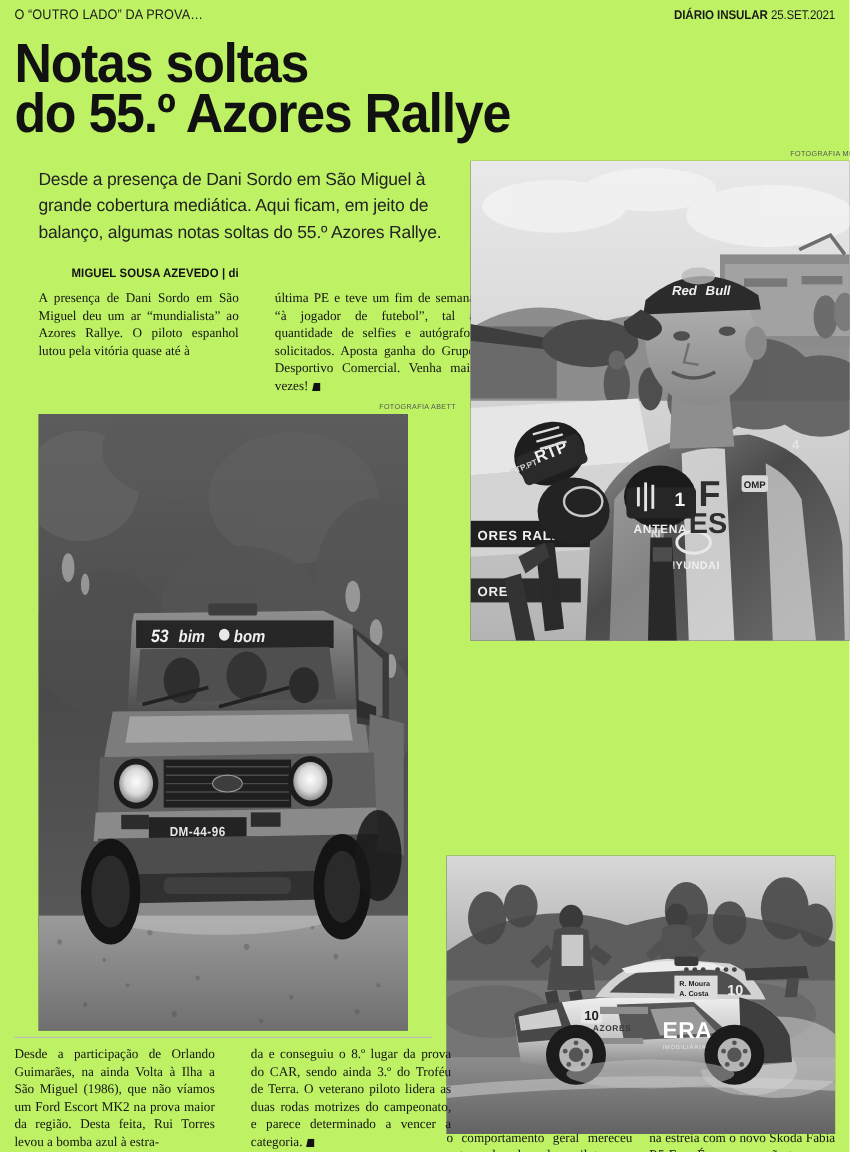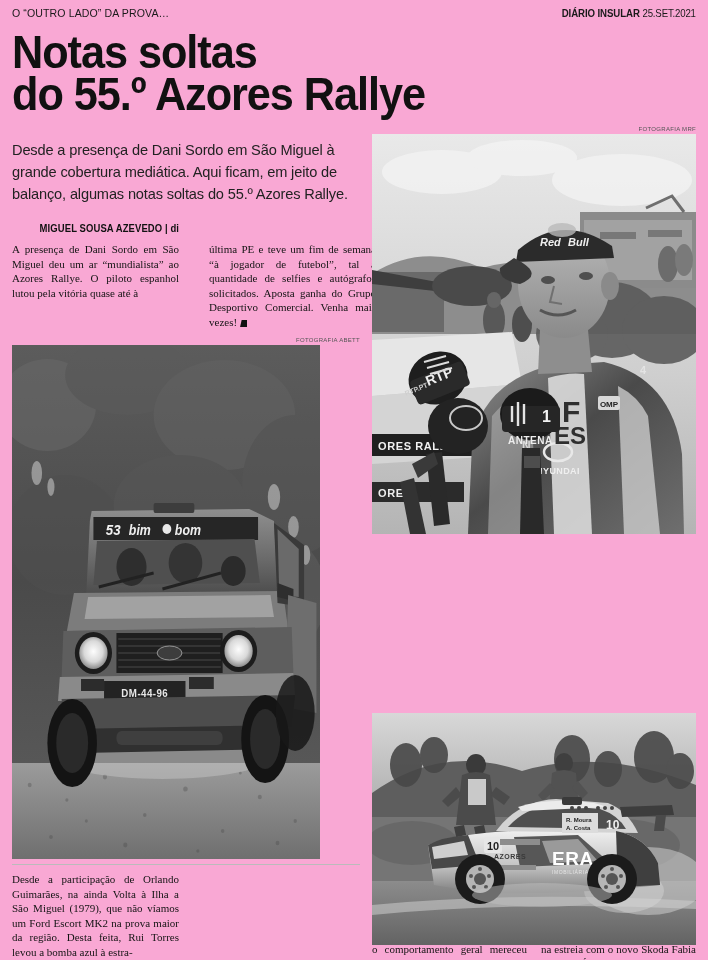--- a/index.html
+++ b/index.html
@@ -13,21 +13,21 @@
     font-family: "Liberation Sans", sans-serif;
     color: #1a1a1a;
     overflow: hidden;
     position: relative;
   }
 
   .page {
     position: relative;
     width: 708px;
     height: 960px;
-    background: #f9a8d4;
+    background: #bef264;
     box-sizing: border-box;
     padding: 0 12px;
   }
 
   
   .masthead {
     display: flex;
     align-items: baseline;
     justify-content: space-between;
     padding-top: 7px;
@@ -138,20 +138,21 @@
     overflow: hidden;
     background: #6d6d6d;
   }
   .photo svg { display: block; width: 100%; height: 100%; }
 
   
   .top-region {
     display: flex;
     gap: 0;
     margin-top: 10px;
+    margin-left: 20px;
   }
   .top-left {
     width: 348px;
     flex: 0 0 348px;
   }
   .top-right {
     width: 324px;
     flex: 0 0 324px;
     margin-left: 12px;
   }
@@ -650,19 +651,24 @@
         </g>
       </svg>
     </div>
   </div>
 
   <div style="position:absolute; left:12px; top:856px; width:348px;">
     <hr class="rule">
     <div class="two-cols">
       <div>
         <div class="body-col">
-          <p>Desde a participação de Orlando Guimarães, na ainda Volta à Ilha a São Miguel (1979), que não víamos um Ford Escort MK2 na prova maior da região. Desta feita, Rui Torres levou a bomba azul à estra-</p>
+          <p>Desde a participação de Orlando Guimarães, na ainda Volta à Ilha a São Miguel (1986), que não víamos um Ford Escort MK2 na prova maior da região. Desta feita, Rui Torres levou a bomba azul à estra-</p>
+        </div>
+      </div>
+      <div>
+        <div class="body-col">
+          <p><span>da e conseguiu o 8.º lugar da prova do CAR, sendo ainda 3.º do Troféu de Terra. O veterano piloto lidera as duas rodas motrizes do campeonato, e parece determinado a vencer a categoria.</span><span class="endmark"></span></p>
         </div>
       </div>
     </div>
   </div>
 
 </div>
 
 </body></html>

